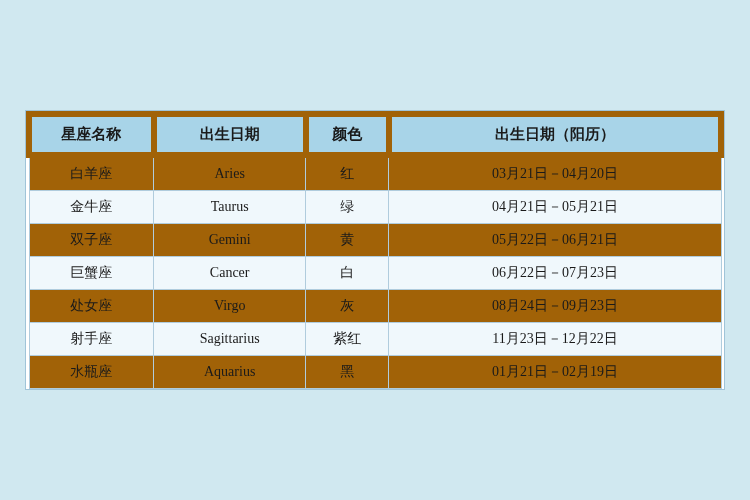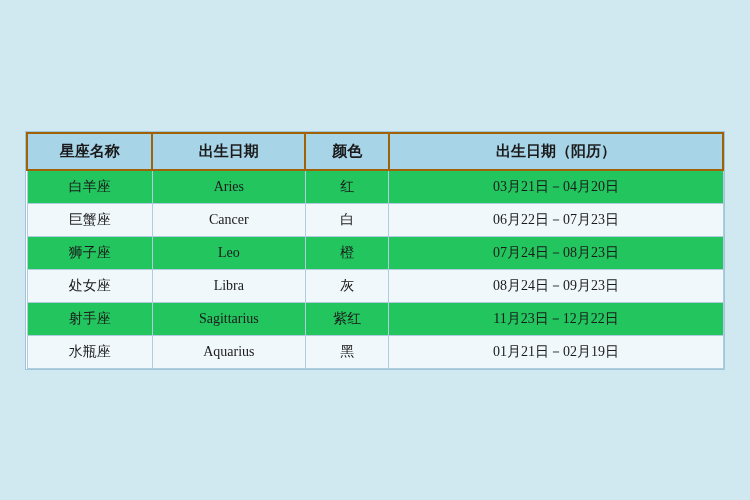--- a/index.html
+++ b/index.html
@@ -20,30 +20,30 @@
     table {
       width: 100%;
       border-collapse: collapse;
     }
     thead tr th {
       background: #a8d4e8;
       color: #1a1a1a;
       font-weight: bold;
       font-size: 15px;
       padding: 8px 6px;
-      border: 2px solid #a16207;
+      border: 6px solid #a16207;
       text-align: center;
     }
     tbody tr td {
       border: 1px solid #b0ccdd;
       padding: 7px 6px;
       text-align: center;
       font-size: 14px;
       color: #1a1a1a;
-      background: #22c55e;
+      background: #a16207;
     }
     tbody tr:nth-child(even) td {
       background: #f0f8fc;
     }
     .col-zh { width: 18%; }
     .col-en { width: 22%; }
     .col-color { width: 12%; }
     .col-date { width: 48%; font-family: Liberation Mono, monospace; }
   </style>
 </head>
@@ -60,34 +60,40 @@
       </tr>
     </thead>
     <tbody id="table-body">
     <tr>
           <td>白羊座</td>
           <td>Aries</td>
           <td>红</td>
           <td>03月21日－04月20日</td>
         </tr>
         <tr>
+          <td>金牛座</td>
+          <td>Taurus</td>
+          <td>绿</td>
+          <td>04月21日－05月21日</td>
+        </tr>
+        <tr>
+          <td>双子座</td>
+          <td>Gemini</td>
+          <td>黄</td>
+          <td>05月22日－06月21日</td>
+        </tr>
+        <tr>
           <td>巨蟹座</td>
           <td>Cancer</td>
           <td>白</td>
           <td>06月22日－07月23日</td>
         </tr>
         <tr>
-          <td>狮子座</td>
-          <td>Leo</td>
-          <td>橙</td>
-          <td>07月24日－08月23日</td>
-        </tr>
-        <tr>
           <td>处女座</td>
-          <td>Libra</td>
+          <td>Virgo</td>
           <td>灰</td>
           <td>08月24日－09月23日</td>
         </tr>
         <tr>
           <td>射手座</td>
           <td>Sagittarius</td>
           <td>紫红</td>
           <td>11月23日－12月22日</td>
         </tr>
         <tr>

